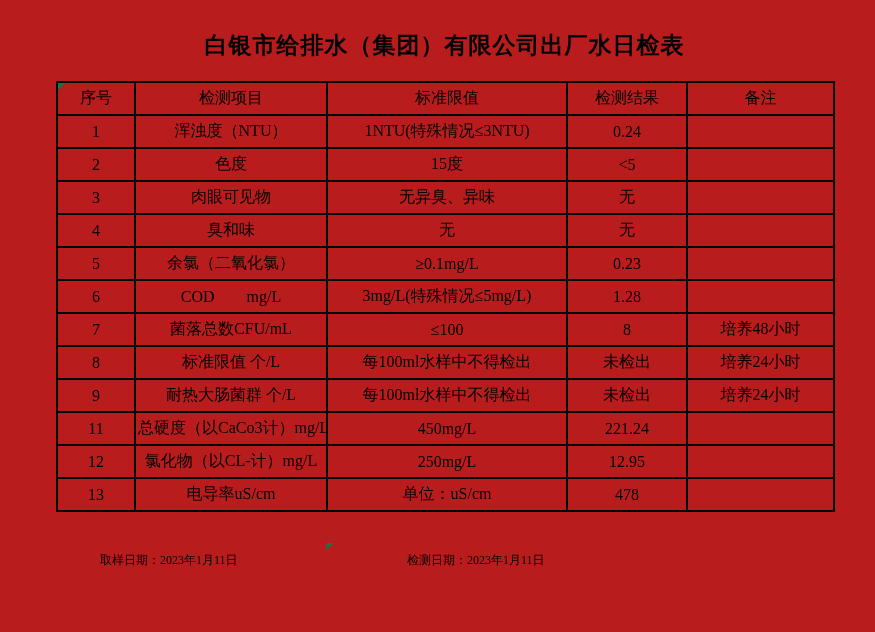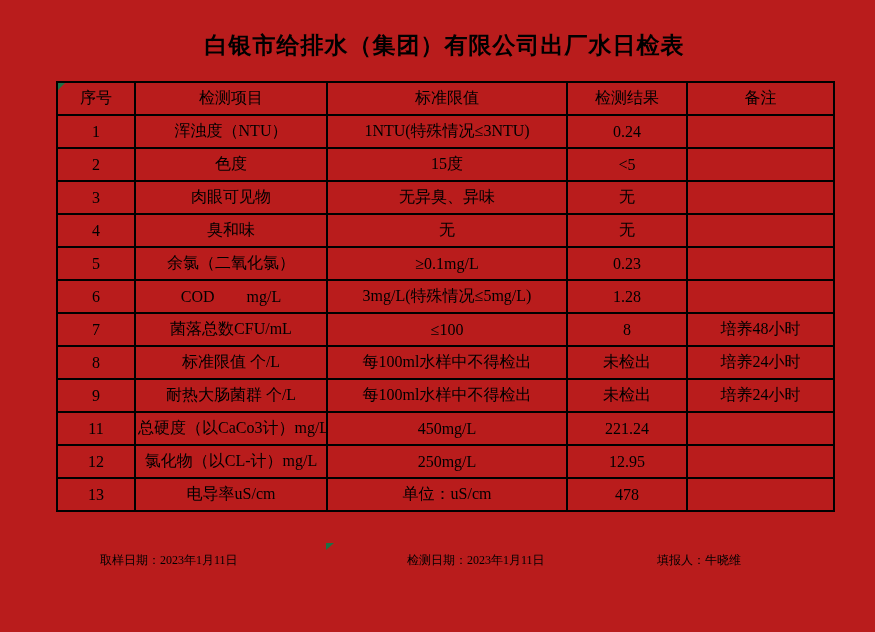--- a/index.html
+++ b/index.html
@@ -189,15 +189,14 @@
         <td></td>
       </tr>
     </tbody>
   </table>
 
   <div class="corner-indicator"></div>
   <div class="bottom-marker"></div>
 
   <div class="footer-note footer-sampling">取样日期：2023年1月11日</div>
   <div class="footer-note footer-testdate">检测日期：2023年1月11日</div>
-  <div class="footer-note footer-reporter">填报人：牛晓维</div>
 
 </div>
 
 </body></html>

